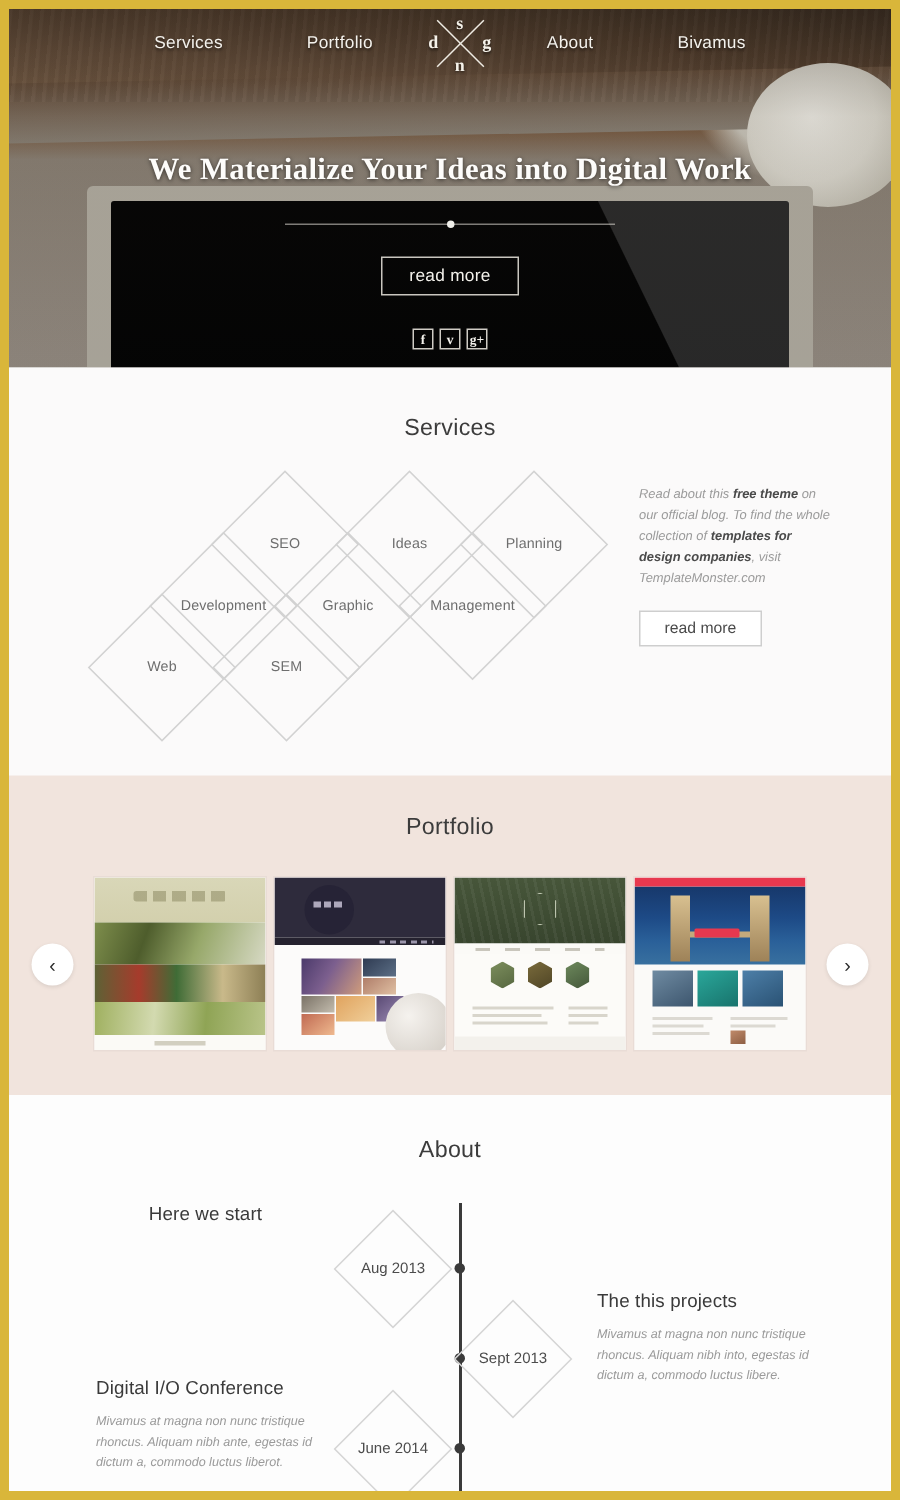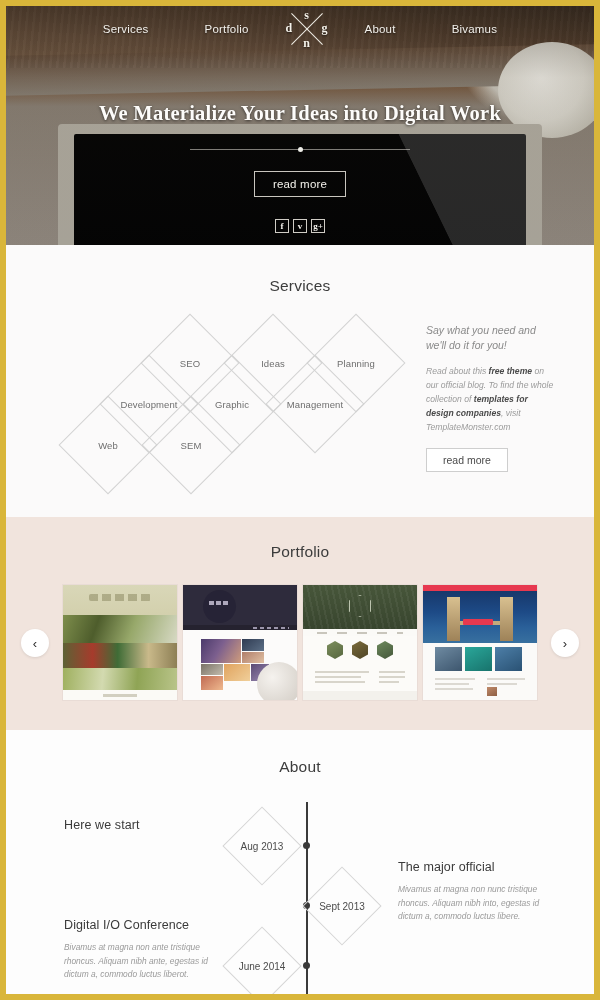--- a/index.html
+++ b/index.html
@@ -470,21 +470,20 @@
         </div>
       <div class="dia" style="left:1px;   top:97px;">
           <span>Web</span>
         </div>
       <div class="dia" style="left:84px;  top:97px;">
           <span>SEM</span>
         </div>
     </div>
 
     <div id="svc-text">
-      <p id="svc-lead">Say what you need and we'll do it for you!</p>
       <p id="svc-body"><span>Read about this </span><b>free theme</b><span> on our official blog.</span> <span>To find the whole collection of </span><b>templates for design companies</b><span>, visit TemplateMonster.com</span></p>
       <button id="svc-readmore">read more</button>
     </div>
   </section>
 
   <section id="portfolio">
     <h2 class="section-title">Portfolio</h2>
 
     <div class="pf-arrow" id="pf-prev">‹</div>
     <div class="pf-arrow" id="pf-next">›</div>
@@ -568,26 +567,26 @@
     <div class="tl-dia" style="left:228px; top:88px;">
       <span>Aug 2013</span>
     </div>
     <div class="tl-dia" style="left:308px; top:148px;">
       <span>Sept 2013</span>
     </div>
     <div class="tl-dia" style="left:228px; top:208px;">
       <span>June 2014</span>
     </div>
 
-    <div class="tl-block" style="left:58px; top:88px;">
+    <div class="tl-block" style="left:58px; top:72px;text-align:center;">
       <h3 class="tl-h">Here we start</h3>
     </div>
     <div class="tl-block" style="left:392px; top:130px;">
-      <h3 class="tl-h">The major official</h3>
+      <h3 class="tl-h">The this projects</h3>
       <p class="tl-p">Mivamus at magna non nunc tristique rhoncus. Aliquam nibh into, egestas id dictum a, commodo luctus libere.</p>
     </div>
     <div class="tl-block" style="left:58px; top:188px;">
       <h3 class="tl-h">Digital I/O Conference</h3>
-      <p class="tl-p">Bivamus at magna non ante tristique rhoncus. Aliquam nibh ante, egestas id dictum a, commodo luctus liberot.</p>
+      <p class="tl-p">Mivamus at magna non nunc tristique rhoncus. Aliquam nibh ante, egestas id dictum a, commodo luctus liberot.</p>
     </div>
   </section>
 
 </div>
 
 </body></html>

